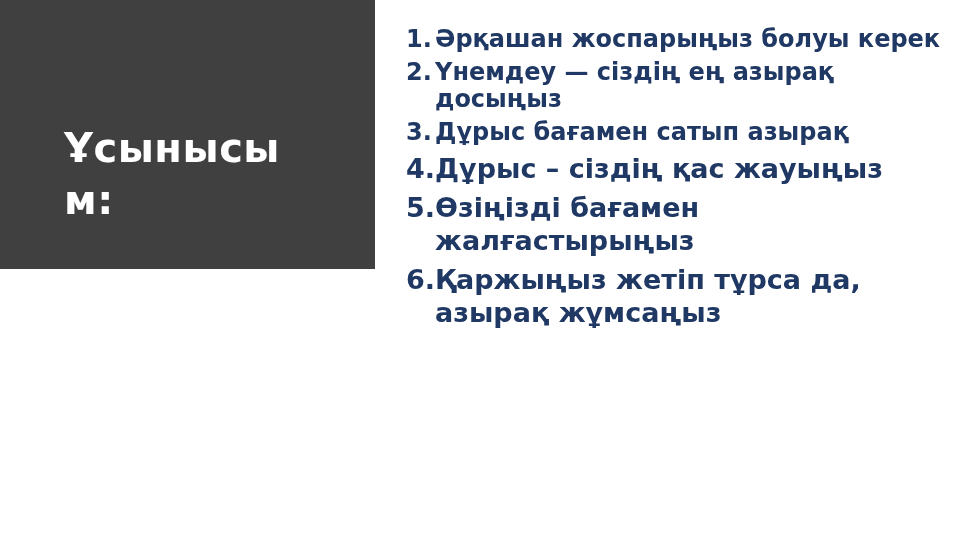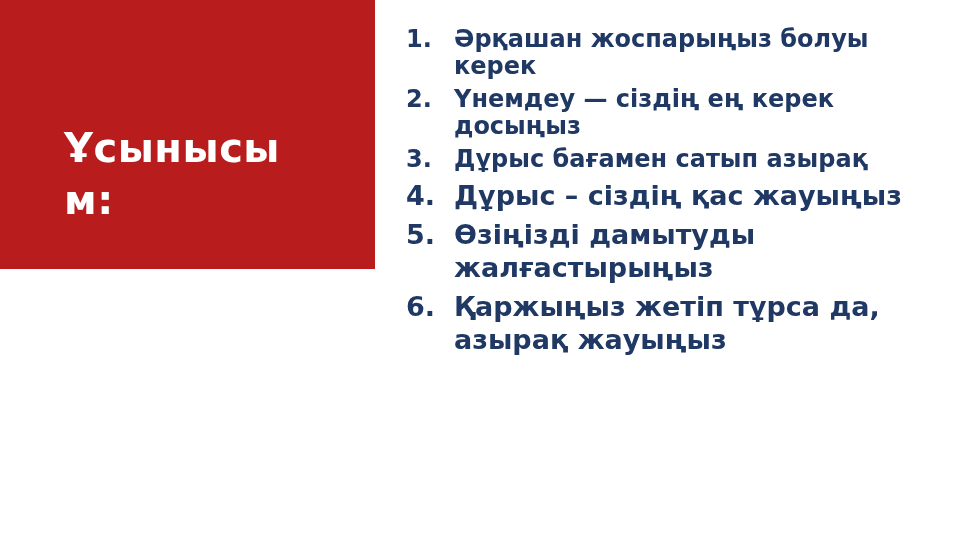--- a/index.html
+++ b/index.html
@@ -20,21 +20,21 @@
     width: 960px;
     height: 540px;
     background: #ffffff;
   }
   .title-panel {
     position: absolute;
     left: 0;
     top: 0;
     width: 375px;
     height: 269px;
-    background: #b91c1c;
+    background: #404040;
   }
   .slide-title {
     position: absolute;
     left: 64px;
     top: 122px;
     color: #ffffff;
     font-size: 40px;
     font-weight: bold;
     line-height: 52px;
     letter-spacing: 0.5px;
@@ -53,21 +53,20 @@
   .list-item {
     display: flex;
     align-items: flex-start;
   }
   .list-item .num {
     flex: 0 0 29px;
   }
   .list-item .text {
     white-space: pre-line;
     flex: 1 1 auto;
-    margin-left: 19px;
   }
   .list-item.sm {
     font-size: 24px;
     line-height: 27px;
     margin-bottom: 6px;
   }
   .list-item.lg {
     font-size: 27px;
     line-height: 33px;
     margin-bottom: 6px;
@@ -87,41 +86,41 @@
 
   <div class="numbered-list">
 
     <div class="list-item sm">
       <span class="num">1.</span>
       <span class="text">Әрқашан жоспарыңыз болуы керек</span>
     </div>
 
     <div class="list-item sm">
       <span class="num">2.</span>
-      <span class="text">Үнемдеу — сіздің ең керек
+      <span class="text">Үнемдеу — сіздің ең азырақ
 досыңыз</span>
     </div>
 
     <div class="list-item sm">
       <span class="num">3.</span>
       <span class="text">Дұрыс бағамен сатып азырақ</span>
     </div>
 
     <div class="list-item lg">
       <span class="num">4.</span>
       <span class="text">Дұрыс – сіздің қас жауыңыз</span>
     </div>
 
     <div class="list-item lg">
       <span class="num">5.</span>
-      <span class="text">Өзіңізді дамытуды
+      <span class="text">Өзіңізді бағамен
 жалғастырыңыз</span>
     </div>
 
     <div class="list-item lg">
       <span class="num">6.</span>
       <span class="text">Қаржыңыз жетіп тұрса да,
-азырақ жауыңыз</span>
+азырақ жұмсаңыз</span>
     </div>
 
   </div>
 
 </div>
 
 </body></html>

